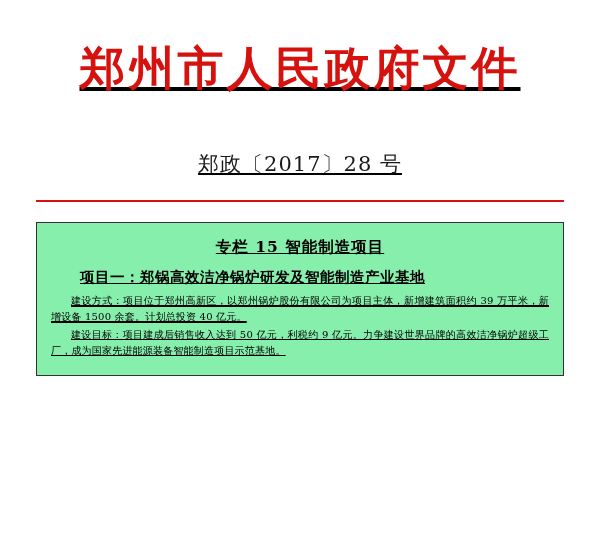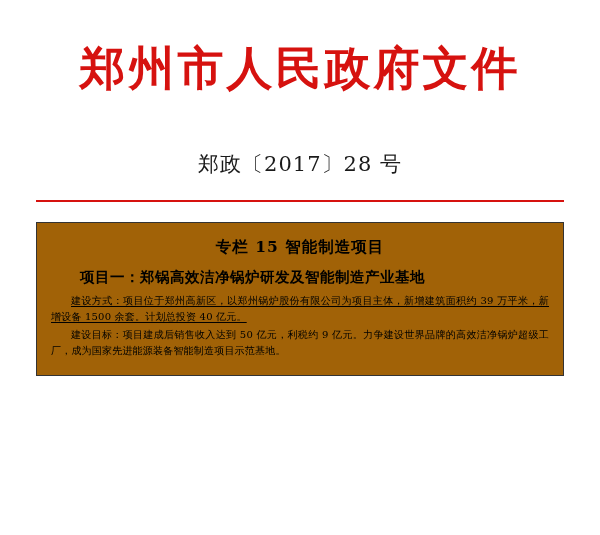--- a/index.html
+++ b/index.html
@@ -13,20 +13,21 @@
     font-family: "DejaVu Serif", "Liberation Serif", serif;
     color: #000000;
     overflow: hidden;
   }
 
   .page {
     position: relative;
     width: 600px;
     height: 489px;
     box-sizing: border-box;
+    text-decoration: underline;
   }
 
   .doc-title {
     text-align: center;
     color: #d6120f;
     font-family: "DejaVu Serif", "Liberation Serif", serif;
     font-weight: bold;
     font-size: 46px;
     letter-spacing: 3px;
     margin: 0;
@@ -49,21 +50,21 @@
     background: #d6120f;
     margin: 22px auto 0 auto;
   }
 
   .content-box {
     width: 528px;
     margin: 20px auto 0 auto;
     border: 1px solid #333333;
     box-sizing: border-box;
     padding: 12px 14px 14px 14px;
-    background: #a16207;
+    background: #86efac;
   }
 
   .box-title {
     text-align: center;
     font-weight: bold;
     font-size: 15.5px;
     letter-spacing: 1px;
     margin: 2px 0 10px 0;
   }
 

